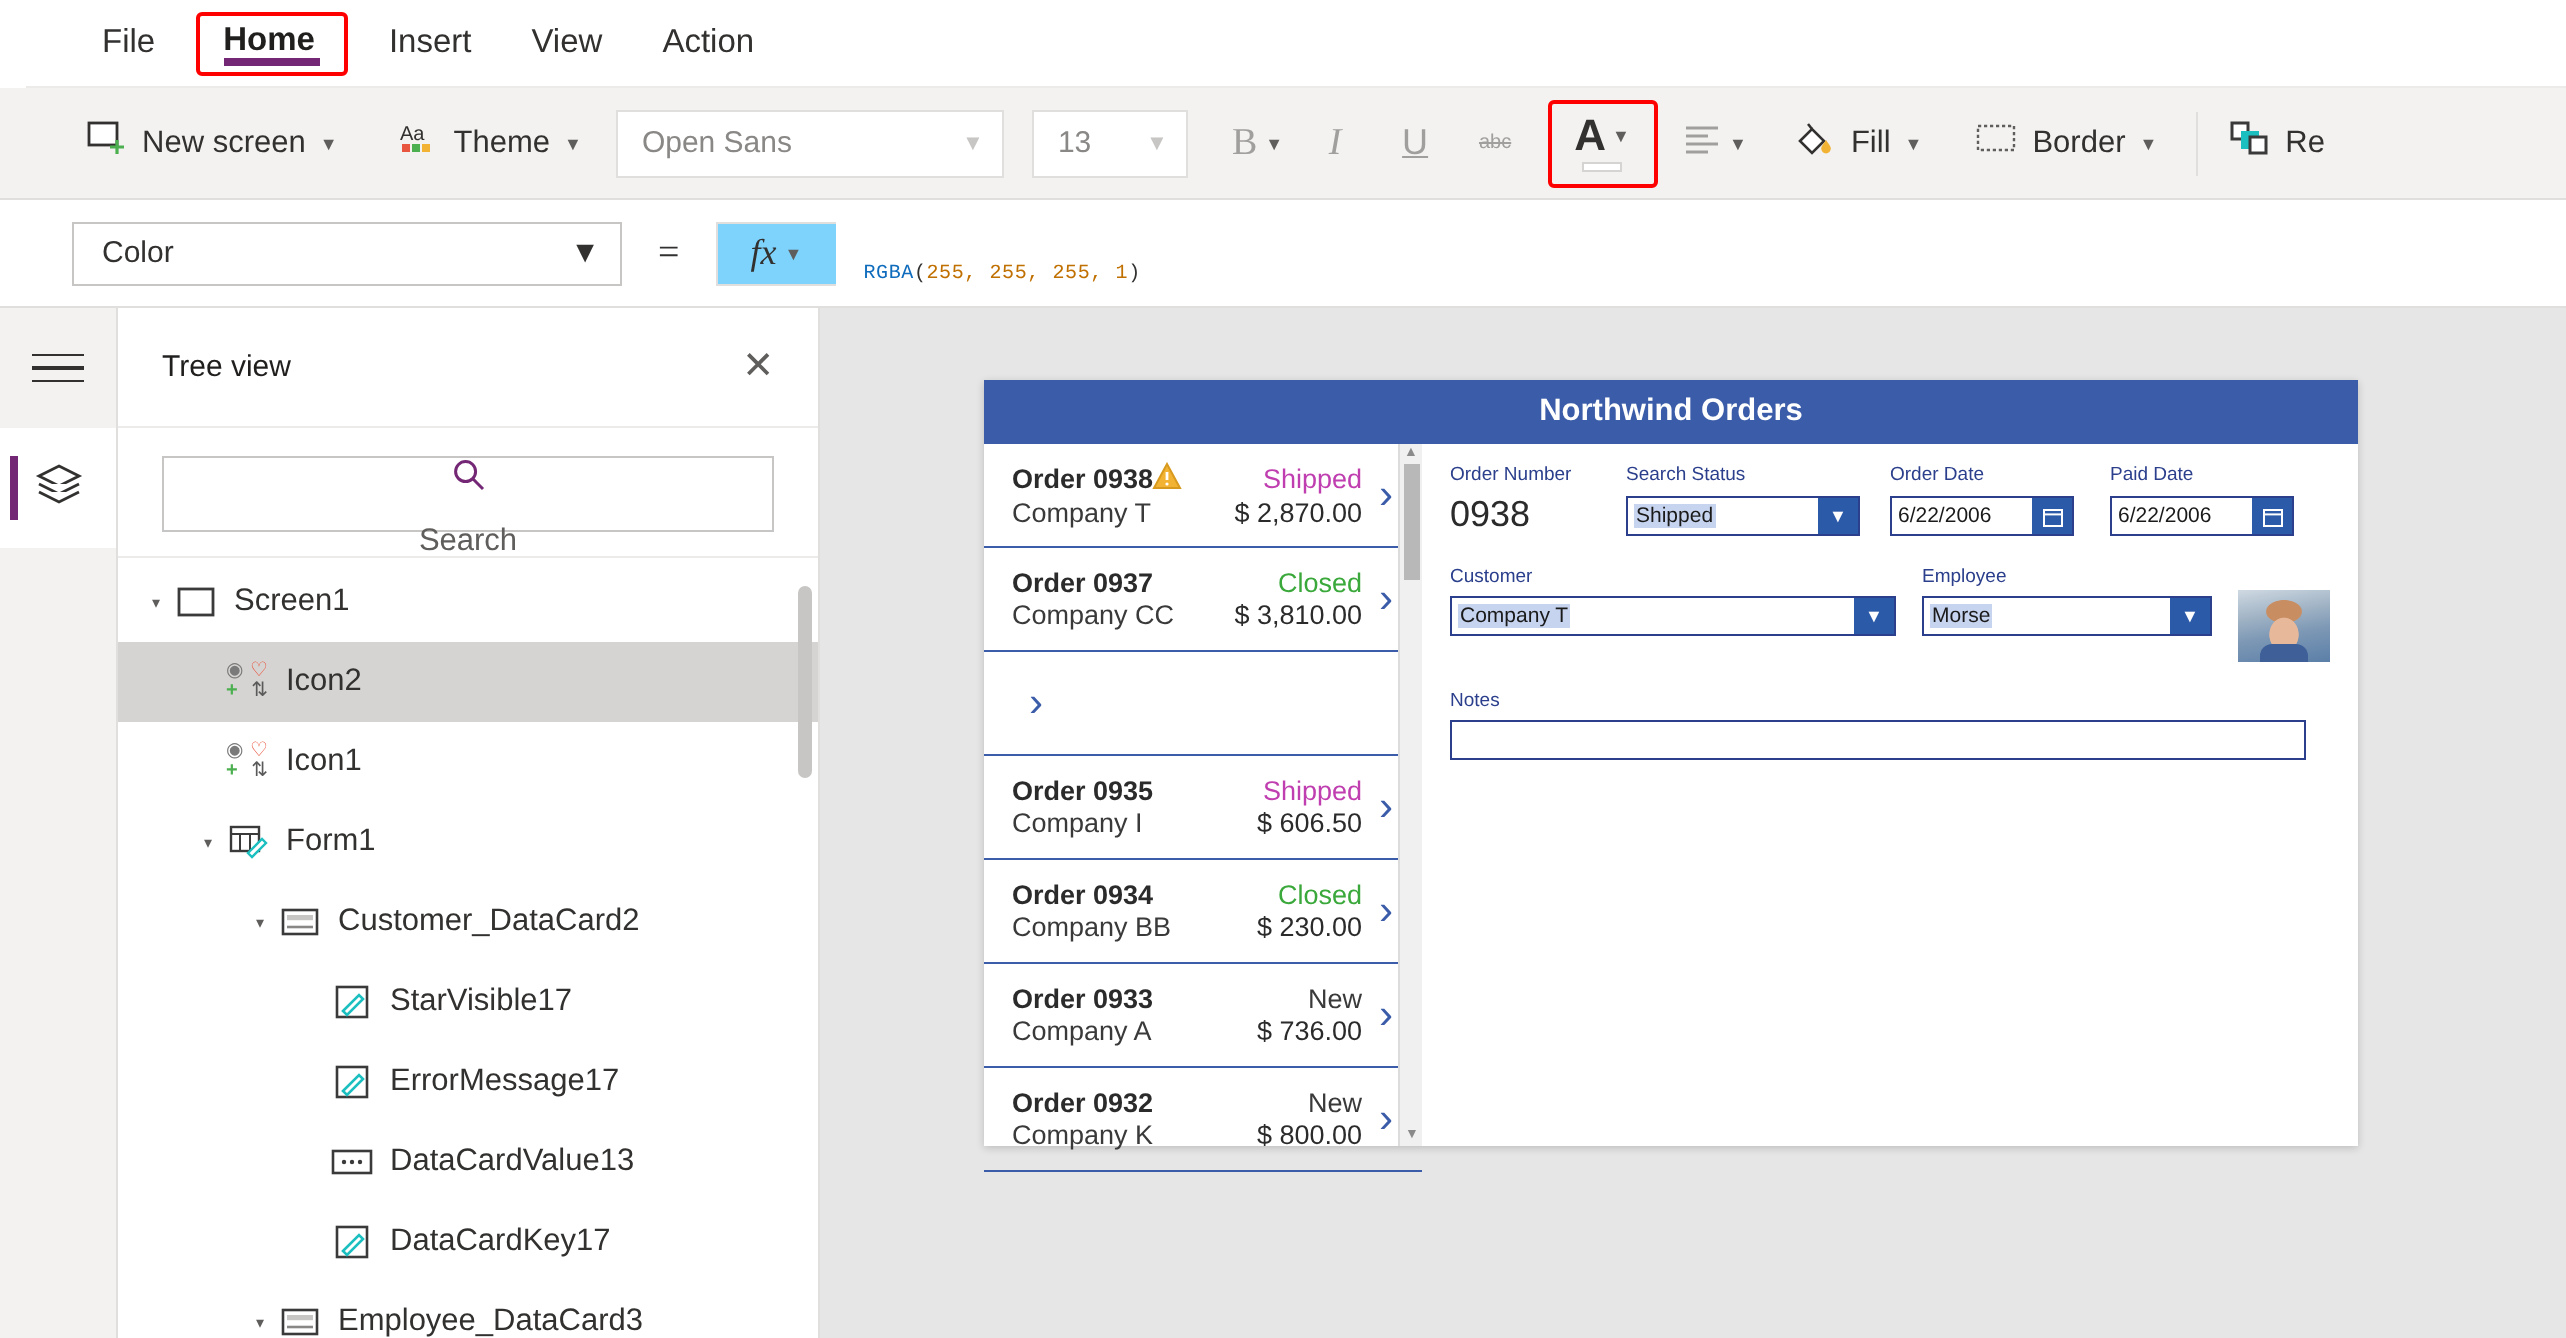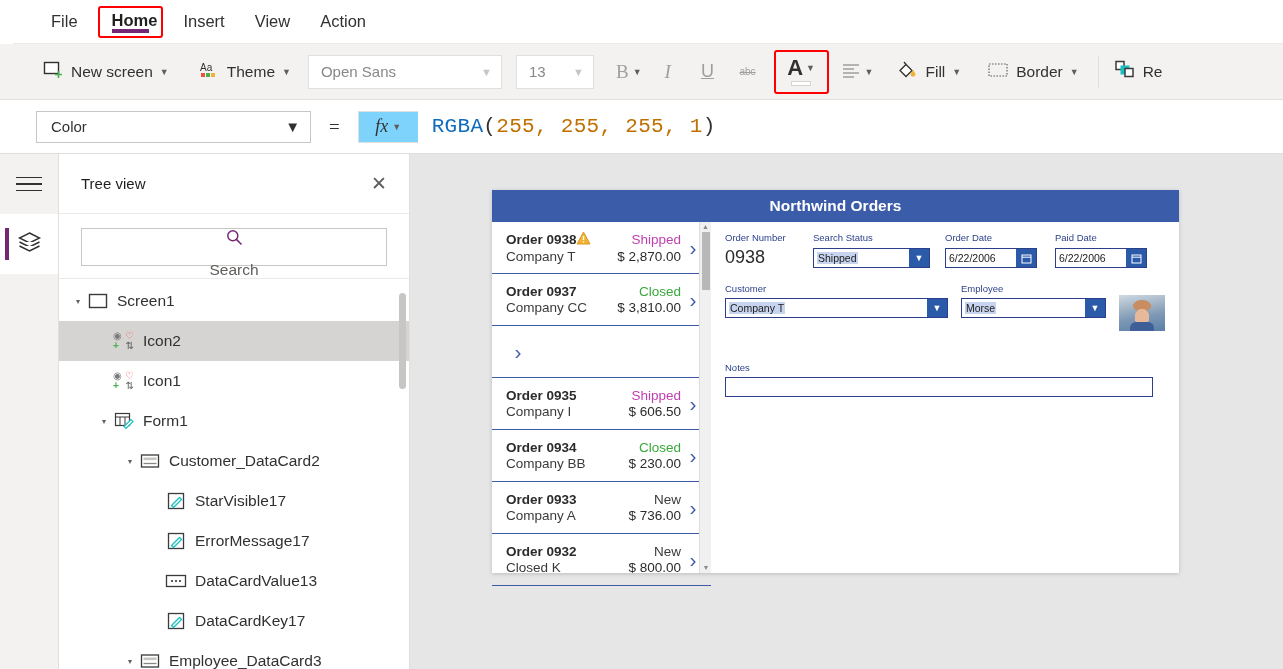--- a/index.html
+++ b/index.html
@@ -15,21 +15,21 @@
   .menubar {
     height:44px; background:#ffffff; display:flex; align-items:center;
     padding-left:36px; border-bottom:1px solid #edebe9; position:relative;margin-left:13px;
   }
   .menu-item {
     font-size:16.5px; color:#323130; margin-right:26px; cursor:pointer;
     padding:4px 2px; white-space:nowrap;
   }
   .menu-item.active {
     font-weight:bold; color:#201f1e; position:relative;
-    border:2px solid #ff0000; border-radius:3px; padding:3px 4px 6px 12px;
+    border:2px solid #ff0000; border-radius:3px; padding:3px 15px 6px 12px;
     margin-left:-8px; margin-right:18px;
   }
   .menu-item.active .underline {
     position:absolute; left:12px; right:12px; bottom:3px; height:4px;
     background:#742774;
   }
 
   
   .ribbon {
     height:56px; background:#f3f2f1; display:flex; align-items:center;
@@ -84,22 +84,22 @@
     padding:0 10px 0 14px; font-size:15px; color:#323130; cursor:pointer;
   }
   .eq { margin:0 18px; font-size:19px; color:#323130; font-family:"Liberation Serif", serif; }
   .fx-box {
     width:60px; height:32px; border:1px solid #e1dfdd; border-right:none;
     background:#7dd3fc; display:flex; align-items:center; justify-content:center;
     gap:4px; cursor:pointer;
   }
   .fx { font-style:italic; font-family:"Liberation Serif", serif; font-size:18px; color:#323130; }
   .formula-text {
-    height:32px; display:flex; align-items:center; padding-left:14px;
-    font-family:"Liberation Mono", monospace; font-size:21px;
+    height:32px; display:flex; align-items:flex-end; padding-left:14px;
+    font-family:"Liberation Mono", monospace; font-size:10px;
     letter-spacing:0.3px; flex:1; cursor:text;
   }
   .tok-fn { color:#0f6cbd; }
   .tok-num { color:#c07000; }
   .tok-p { color:#323130; }
 
   
   .workspace { display:flex; height:calc(669px - 44px - 56px - 54px); }
 
   .railbar { width:59px; background:#f3f2f1; border-right:1px solid #e1dfdd; }
@@ -618,21 +618,21 @@
             </div>
             <div class="grow">
               <div class="grow-txt">
                 <div class="grow-l1">
                   <span class="gorder">
                     <span>Order 0932</span>
                   </span>
                   <span class="gstatus" style="color:#3a3a3a">New</span>
                 </div>
                 <div class="grow-l2">
-                  <span class="gcompany">Closed K</span>
+                  <span class="gcompany">Company K</span>
                   <span class="gamount">$ 800.00</span>
                 </div>
               </div>
               <div class="gchev">›</div>
             </div>
             <div class="gallery-sb">
             <div class="arw">▲</div>
             <div class="gallery-thumb"></div>
             <div class="arw" style="position:absolute;bottom:0;width:12px;">▼</div>
           </div>
@@ -697,21 +697,21 @@
                     <span class="hl">Morse</span>
                   </span>
                 <span class="db">▼</span>
               </div>
             </div>
             <div class="dfield" style="padding-top:12px;padding-left:6px;">
               <div class="photo"></div>
             </div>
           </div>
 
-          <div class="dfield" style="margin-top:20px;">
+          <div class="dfield" style="margin-top:3px;">
             <div class="dlabel">Notes</div>
             <div class="notes-box" style="width:428px;margin-top:4px;"></div>
           </div>
 
         </div>
       </div>
     </div>
 
     <div class="dots-icon" style="left:1010px;top:1px;">
       

